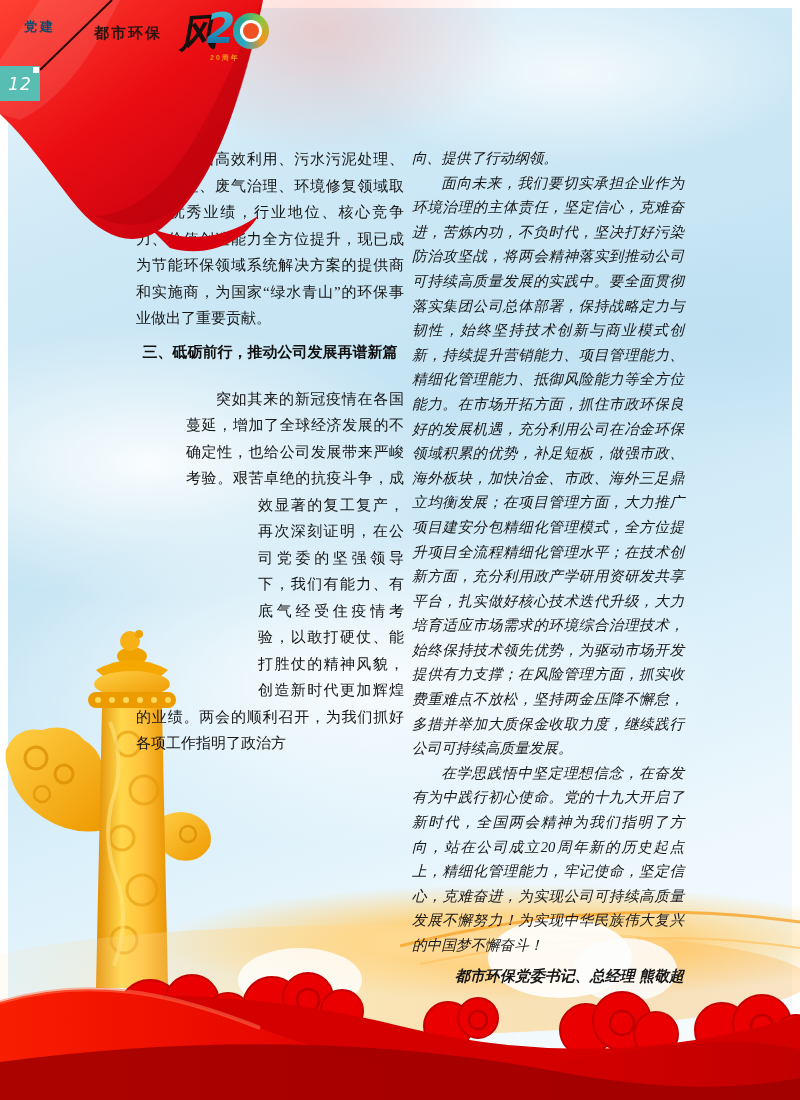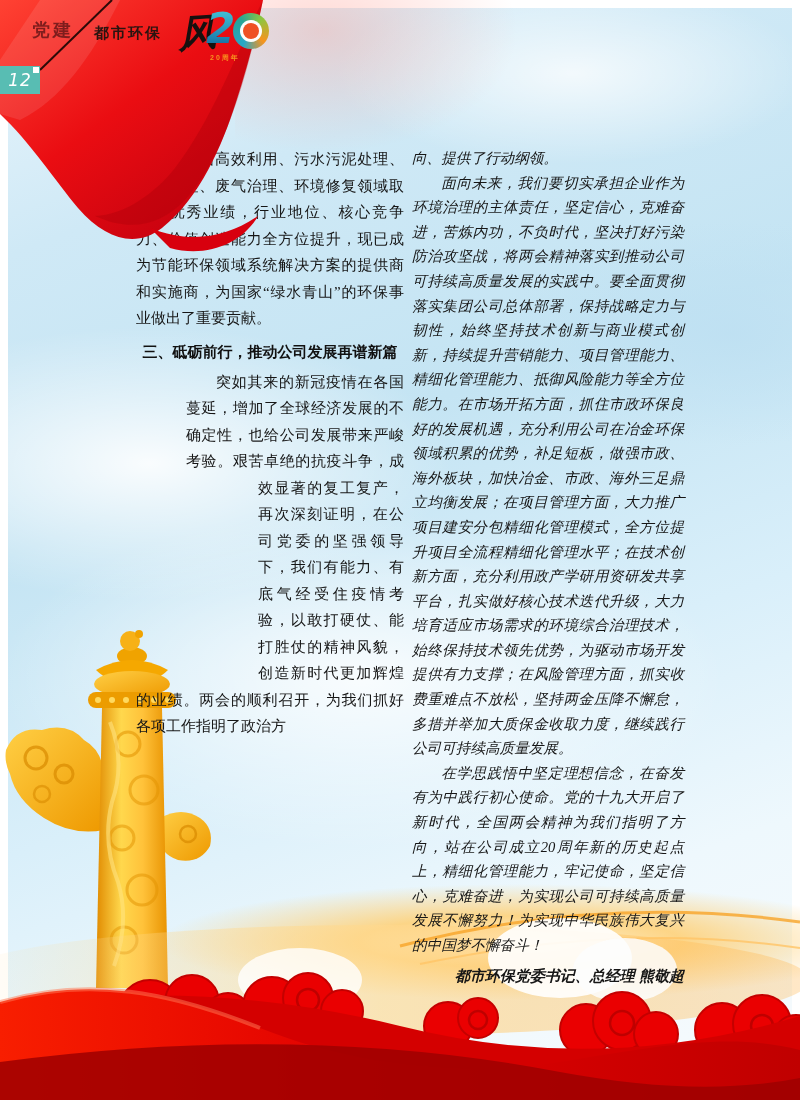--- a/index.html
+++ b/index.html
@@ -10,48 +10,48 @@
       radial-gradient(ellipse 340px 130px at 72% 6%, rgba(255,255,255,.75), transparent 70%),
       radial-gradient(ellipse 420px 190px at 18% 42%, rgba(255,255,255,.9), transparent 72%),
       radial-gradient(ellipse 520px 240px at 45% 62%, rgba(255,255,255,.85), transparent 70%),
       radial-gradient(ellipse 300px 150px at 92% 30%, rgba(190,224,242,.9), transparent 75%),
       linear-gradient(160deg,#e9f5fc 0%,#cfe9f6 18%,#c4e4f3 40%,#d9effa 62%,#eef8fd 80%,#f7fbfd 100%);}
   .pink-glow{position:absolute;left:235px;top:0;width:310px;height:170px;z-index:1;
     background:radial-gradient(ellipse at 28% 18%, rgba(255,130,115,.30), transparent 62%);}
 
   
   .flag-svg{position:absolute;left:0;top:0;z-index:5;}
-  .banner-label{position:absolute;left:32px;top:18px;z-index:6;font-family:"Liberation Sans",sans-serif;
-    font-weight:bold;font-size:18px;color:#7f1d1d;letter-spacing:3px;}
+  .banner-label{position:absolute;left:24px;top:18px;z-index:6;font-family:"Liberation Sans",sans-serif;
+    font-weight:bold;font-size:13px;color:#0c4a6e;letter-spacing:3px;}
   .mag-title{position:absolute;left:94px;top:24px;z-index:6;font-family:"Liberation Sans",sans-serif;
     font-weight:bold;font-size:15px;color:#2a1410;letter-spacing:2px;}
   .calli{position:absolute;left:178px;top:8px;z-index:6;font-size:38px;font-weight:bold;color:#17100f;
     font-style:italic;transform:rotate(-4deg);font-family:"Liberation Serif",serif;}
   .logo20{position:absolute;left:206px;top:8px;z-index:6;display:flex;align-items:flex-start;}
   .digit2{font-family:"DejaVu Sans",sans-serif;font-weight:bold;font-style:italic;font-size:42px;line-height:42px;
     background:linear-gradient(180deg,#46c6d8 0%,#1e86b4 70%,#155f90 100%);
     -webkit-background-clip:text;background-clip:text;color:transparent;}
   .ring0{position:relative;width:36px;height:36px;border-radius:50%;margin-left:-2px;margin-top:5px;
     background:conic-gradient(from 210deg,#28a7c6 0deg,#27a596 110deg,#8dc63f 190deg,#f7941d 280deg,#28a7c6 360deg);}
   .ring0 .hole{position:absolute;left:7px;top:7px;right:7px;bottom:7px;border-radius:50%;background:#fdfdfb;}
   .ring0 .core{position:absolute;left:10px;top:10px;right:10px;bottom:10px;border-radius:50%;background:#ef5123;}
   .logo-tagline{position:absolute;left:210px;top:53px;z-index:6;font-size:7px;color:#f7931e;
     letter-spacing:2px;font-family:"Liberation Sans",sans-serif;font-weight:bold;}
-  .page-tab{position:absolute;left:0;top:66px;width:40px;height:28px;background:#58bdb3;z-index:7;
+  .page-tab{position:absolute;left:0;top:66px;width:40px;height:35px;background:#58bdb3;z-index:7;
     display:flex;align-items:center;justify-content:center;}
   .page-tab .num{color:#ffffff;font-family:"DejaVu Sans",sans-serif;font-style:italic;font-size:17px;letter-spacing:1px;}
   .page-tab .notch{position:absolute;right:1px;top:1px;width:6px;height:6px;background:#ffffff;}
 
   
   .col{position:absolute;top:146px;z-index:4;color:#161616;text-align:justify;}
   .col-left{left:136px;width:268px;font-size:15px;line-height:26.5px;}
   .col-right{left:412px;width:272px;font-size:14.6px;line-height:24.6px;font-style:italic;}
   .col p{margin:0;}
   .indent{text-indent:2em;}
-  .heading{margin:9px 0 6px;font-family:"Liberation Sans",sans-serif;font-weight:bold;font-size:15px;
+  .heading{margin:9px 0 23px;font-family:"Liberation Sans",sans-serif;font-weight:bold;font-size:15px;
     text-align:center;color:#111;line-height:22px;}
   .pillar-float{float:left;width:122px;height:296px;
     shape-outside:polygon(0px 0px,50px 0px,50px 122px,122px 122px,122px 296px,0px 296px);}
   .signature{margin-top:6px !important;text-align:right;font-family:"Liberation Sans",sans-serif;
     font-weight:bold;font-size:15px;}
 
   
   .pillar-svg{position:absolute;left:2px;top:622px;z-index:2;}
   .waves-svg{position:absolute;left:0;top:880px;z-index:3;}
 </style>

